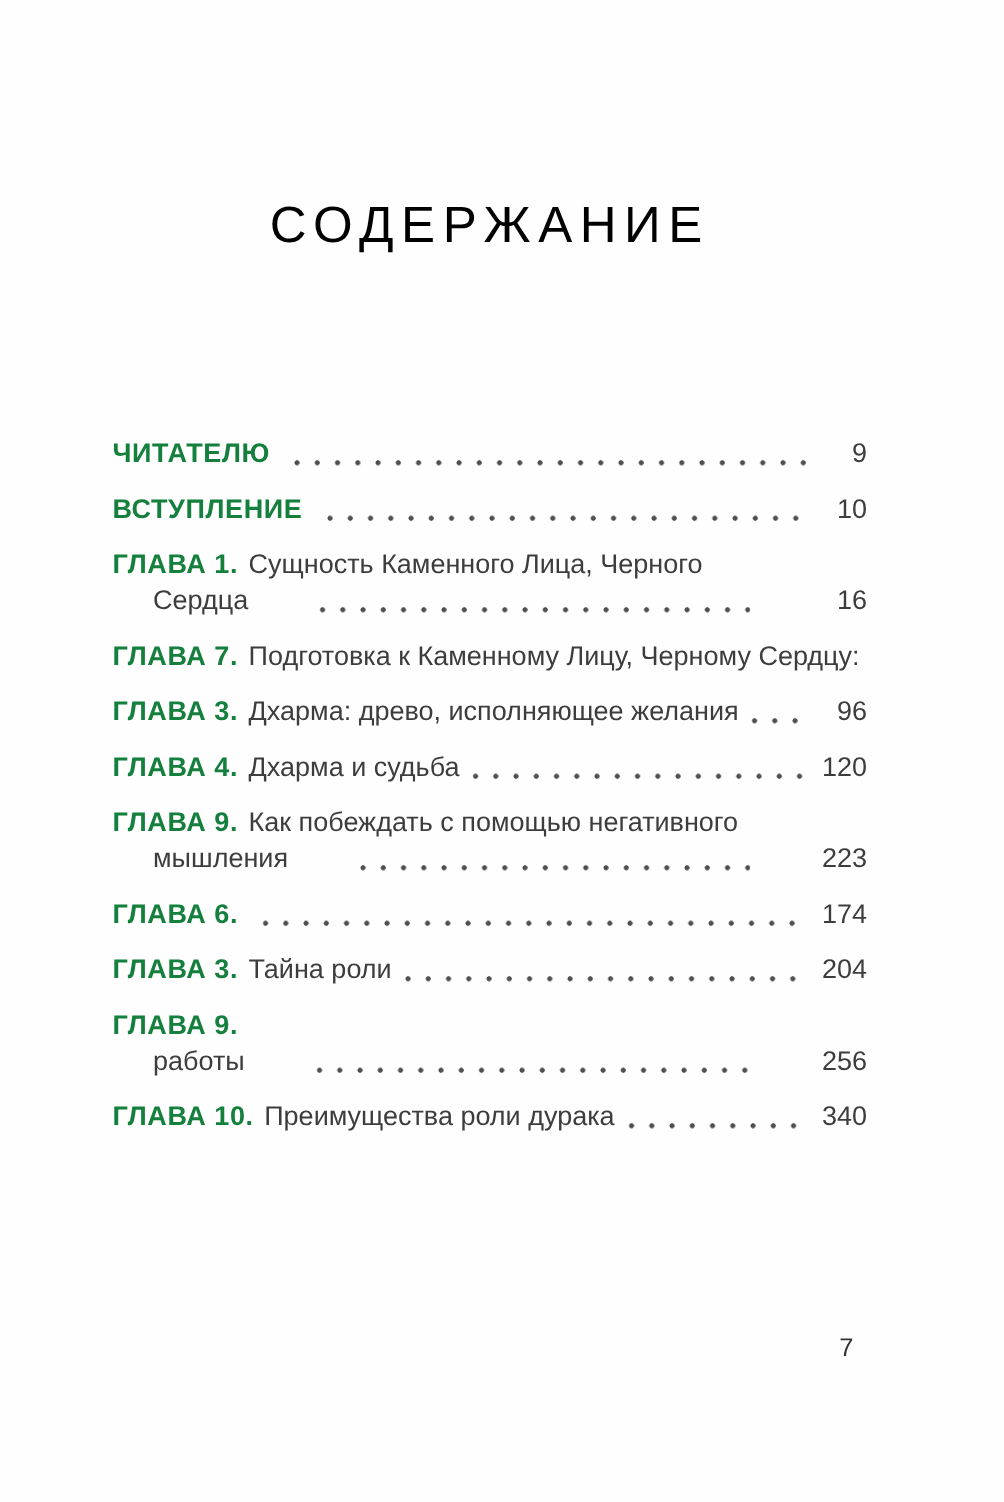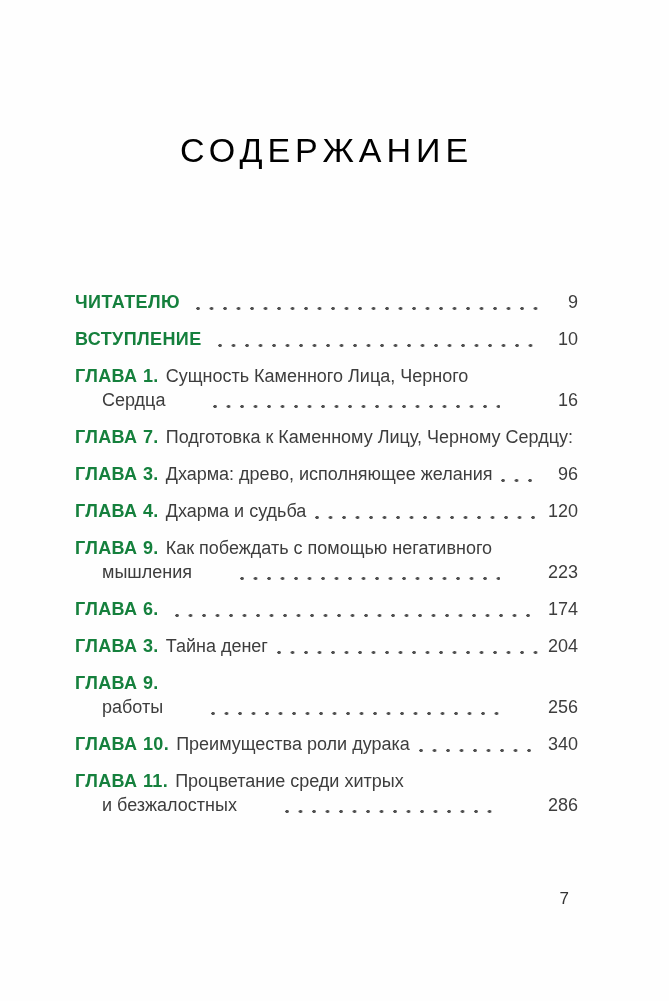--- a/index.html
+++ b/index.html
@@ -145,21 +145,21 @@
         <div class="line">
           <span class="label">ГЛАВА 6.</span>
           <span class="leader"></span>
           <span class="pagenum">174</span>
         </div>
       </div>
 
       <div class="entry">
         <div class="line">
           <span class="label">ГЛАВА 3.</span>
-          <span class="ttl">Тайна денег</span>
+          <span class="ttl">Тайна роли</span>
           <span class="leader"></span>
           <span class="pagenum">204</span>
         </div>
       </div>
 
 
       <div class="entry">
         <div class="line">
           <span class="label">ГЛАВА 9.</span>
         </div>
@@ -172,29 +172,18 @@
 
       <div class="entry">
         <div class="line">
           <span class="label">ГЛАВА 10.</span>
           <span class="ttl">Преимущества роли дурака</span>
           <span class="leader"></span>
           <span class="pagenum">340</span>
         </div>
       </div>
 
-      <div class="entry">
-        <div class="line">
-          <span class="label">ГЛАВА 11.</span>
-          <span class="ttl">Процветание среди хитрых</span>
-        </div>
-        <div class="line cont">
-          <span class="ttl">и безжалостных</span>
-          <span class="leader"></span>
-          <span class="pagenum">286</span>
-        </div>
-      </div>
 
     </div>
   </div>
 
   <div class="footer">7</div>
 </div>
 
 </body></html>

